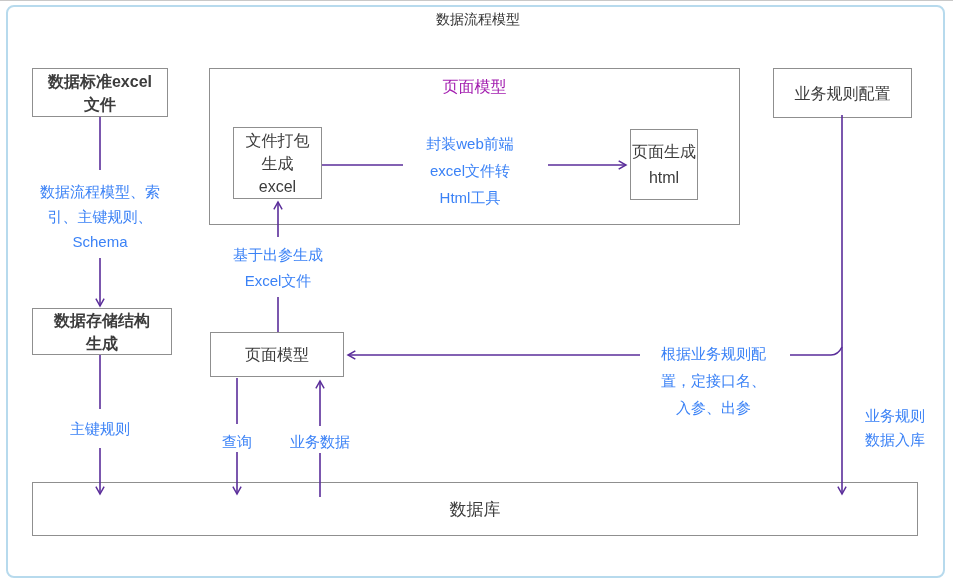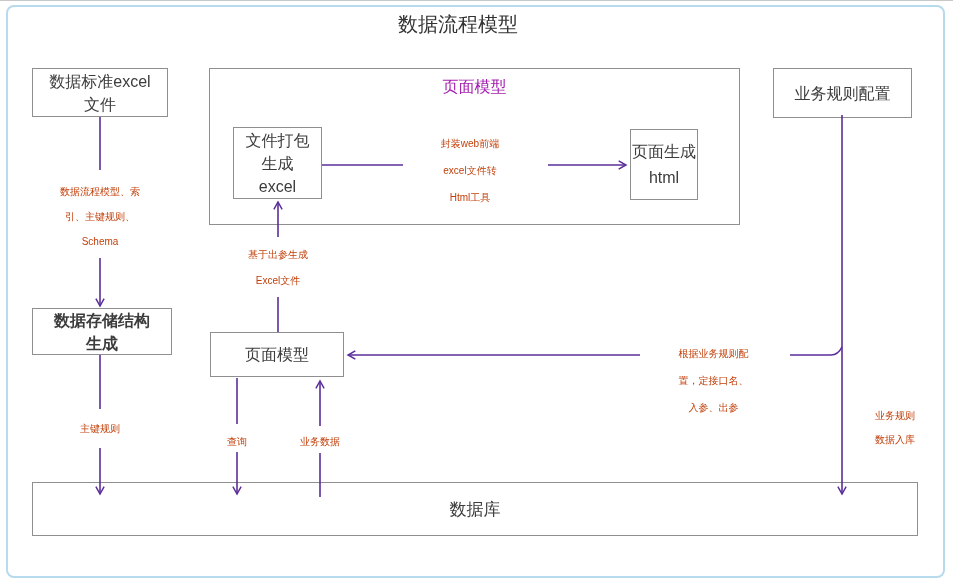--- a/index.html
+++ b/index.html
@@ -7,52 +7,52 @@
     width:953px;height:586px;position:relative;overflow:hidden;
     font-family:"Liberation Sans","DejaVu Sans",sans-serif;
     color:#3c3c3c;
   }
   .top-hairline{position:absolute;left:0;top:0;width:953px;height:1px;background:#c8c8c8;}
   .frame{
     position:absolute;left:6px;top:5px;right:8px;bottom:8px;
     border:2px solid #b7daed;border-radius:8px;background:#ffffff;
   }
   .diagram-title{
-    position:absolute;left:358px;top:11px;width:200px;text-align:center;
-    font-size:20px;color:#333333;
+    position:absolute;left:378px;top:11px;width:200px;text-align:center;
+    font-size:14px;color:#333333;
   }
   .box{
     position:absolute;background:#ffffff;border:1.5px solid #8f8f8f;
     display:flex;align-items:center;justify-content:center;
     text-align:center;white-space:pre-line;font-size:16px;line-height:23px;
     color:#3c3c3c;box-sizing:border-box;
   }
   .container-box{
     position:absolute;background:#ffffff;border:1.5px solid #8f8f8f;
     box-sizing:border-box;
   }
   .container-title{
     position:absolute;left:0;right:0;top:8px;text-align:center;
     font-size:16px;color:#a21caf;
   }
   .lbl{
     position:absolute;text-align:center;white-space:pre-line;
-    font-size:10px;line-height:25px;color:#c2410c;
+    font-size:15px;line-height:25px;color:#3b82f6;
   }
   svg.wires{position:absolute;left:0;top:0;pointer-events:none;}
 </style>
 </head>
 <body>
 
 <div class="top-hairline"></div>
 <div class="frame"></div>
 
 <div class="diagram-title">数据流程模型</div>
 
-<div class="box" style="left:32px;top:68px;width:136px;height:49px;">数据标准excel
+<div class="box" style="left:32px;top:68px;width:136px;height:49px;font-weight:bold;">数据标准excel
 文件</div>
 
 <div class="container-box" style="left:209px;top:68px;width:531px;height:157px;">
   <div class="container-title">页面模型</div>
 </div>
 
 <div class="box" style="left:233px;top:127px;width:89px;height:72px;">文件打包
 生成
 excel</div>
 

